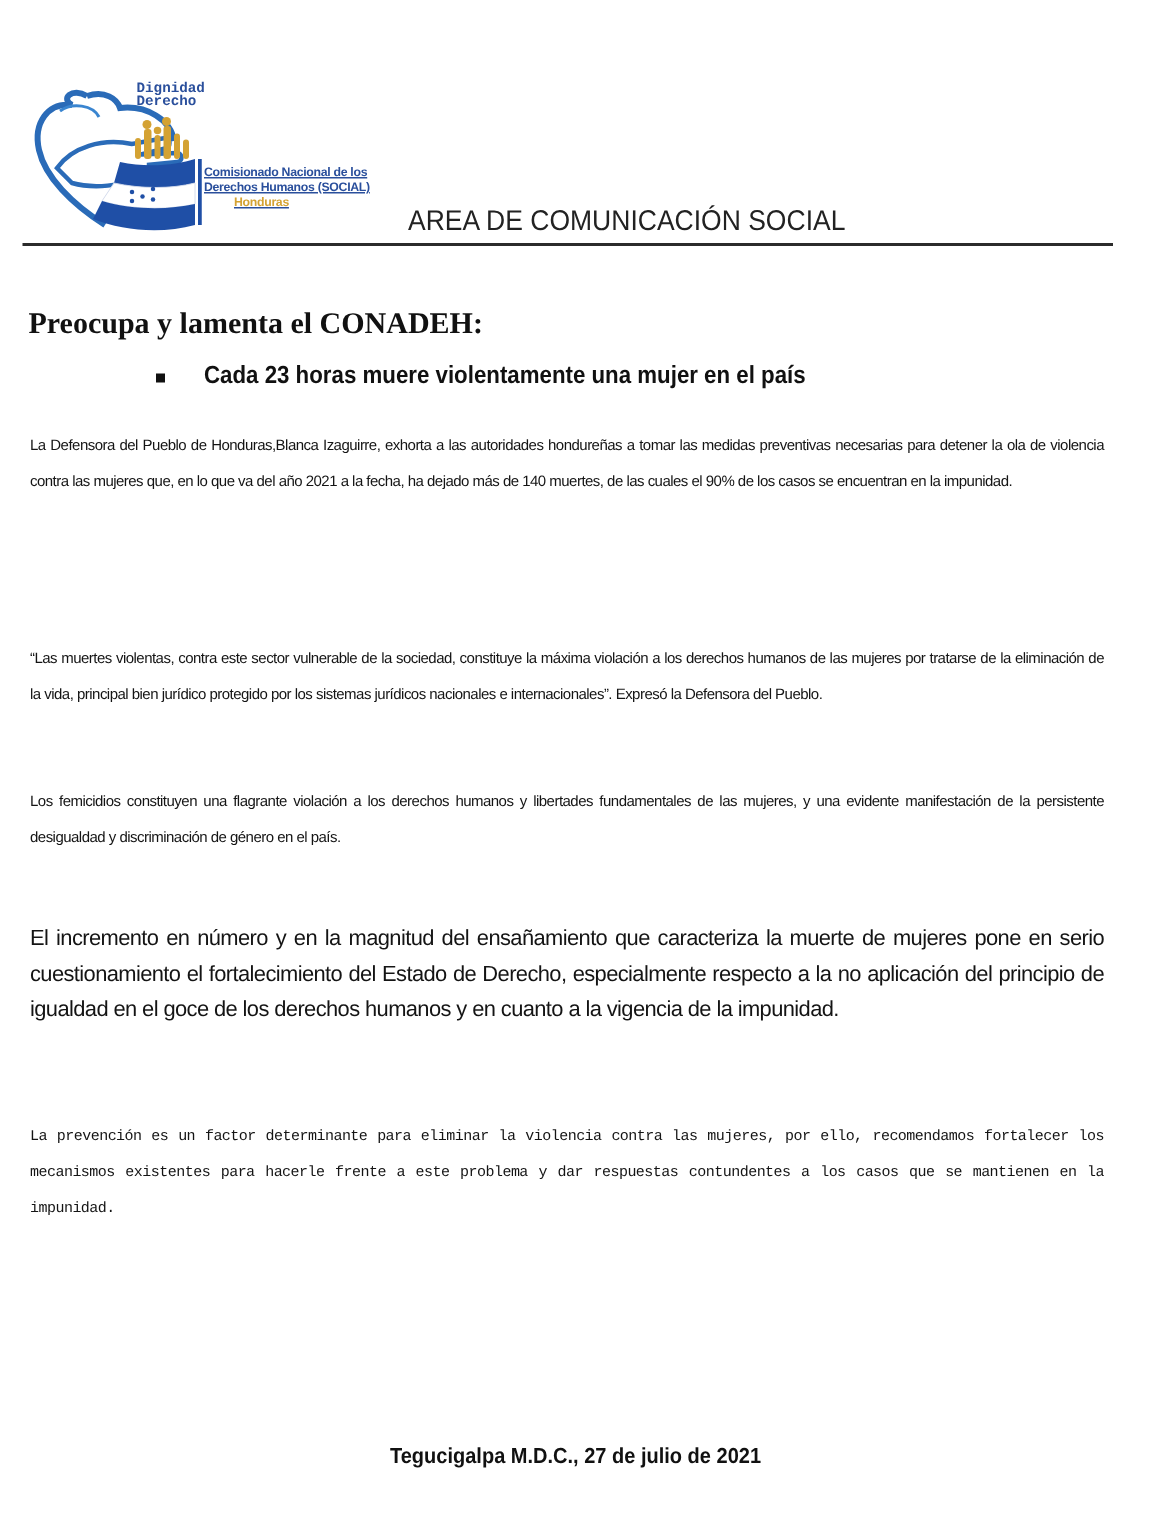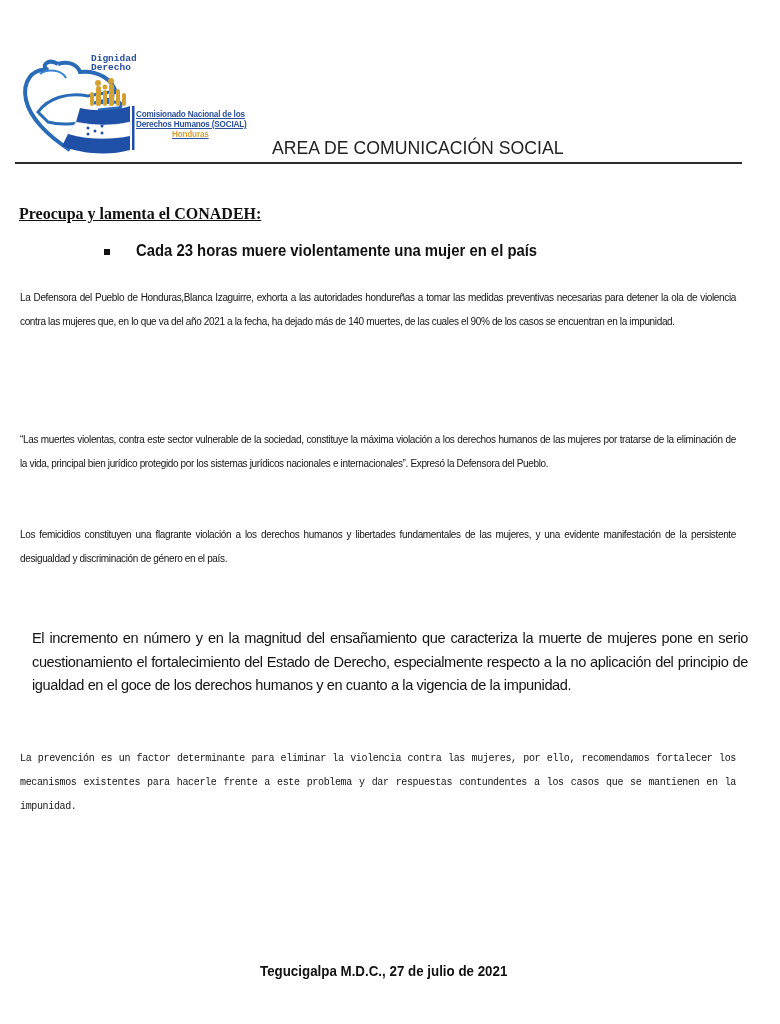--- a/index.html
+++ b/index.html
@@ -11,29 +11,29 @@
     .logo { position: absolute; left: 18px; top: 52px; width: 240px; height: 108px; }
     .logo svg { position: absolute; left: 0; top: 0; }
     .logo-dignidad {
       position: absolute; left: 73px; top: 2px; font-family: Liberation Mono, monospace;
       font-size: 9.5px; font-weight: bold; color: #2a4f9c; line-height: 9px;
     }
     .logo-org {
       position: absolute; left: 118px; top: 58px; font-family: "Liberation Sans", sans-serif;
       font-size: 8.2px; color: #2a4f9c; line-height: 10px; font-weight: bold; letter-spacing: -0.2px; text-decoration: underline;
     }
-    .logo-org .country { display: block; color: #d4a233; padding-left: 36px; }
+    .logo-org .country { display: block; color: #d4a233; padding-left: 20px; }
     .section-title {
       position: absolute; left: 272px; top: 137px; font-family: "Liberation Sans", sans-serif;
       font-size: 19px; color: #222; letter-spacing: 0px; transform: scaleX(0.93); transform-origin: left;
     }
     .rule { position: absolute; left: 15px; top: 162px; width: 727px; height: 2px; background: #2b2b2b; }
     .headline {
       position: absolute; left: 19px; top: 205px; font-family: "Liberation Serif", serif;
-      font-size: 16px; font-weight: bold; text-decoration: underline; color: #111;
+      font-size: 20px; font-weight: bold; color: #111;
     }
     .bullet-row { position: absolute; left: 104px; top: 241px; font-family: "Liberation Sans", sans-serif; }
     .bullet { position: absolute; left: 0; top: 8px; width: 6px; height: 6px; background: #111; }
     .bullet-text {
       position: absolute; left: 32px; top: 0; white-space: nowrap; font-size: 16.5px; font-weight: bold;
       transform: scaleX(0.9); transform-origin: left;
     }
     .para {
       position: absolute; left: 20px; width: 716px; font-family: "Liberation Sans", sans-serif;
       font-size: 10px; line-height: 24px; text-align: justify; color: #141414; letter-spacing: -0.35px;
@@ -103,16 +103,16 @@
 <div class="headline">Preocupa y lamenta el CONADEH:</div>
 
 <div class="bullet-row">
   <span class="bullet"></span>
   <span class="bullet-text">Cada 23 horas muere violentamente una mujer en el país</span>
 </div>
 
 <p class="para p1" style="margin:0">La Defensora del Pueblo de Honduras,Blanca Izaguirre, exhorta a las autoridades hondureñas a tomar las medidas preventivas necesarias para detener la ola de violencia contra las mujeres que, en lo que va del año 2021 a la fecha, ha dejado más de 140 muertes, de las cuales el 90% de los casos se encuentran en la impunidad.</p>
 <p class="para p2" style="margin:0">“Las muertes violentas, contra este sector vulnerable de la sociedad, constituye la máxima violación a los derechos humanos de las mujeres por tratarse de la eliminación de la vida, principal bien jurídico protegido por los sistemas jurídicos nacionales e internacionales”. Expresó la Defensora del Pueblo.</p>
 <p class="para p3" style="margin:0">Los femicidios constituyen una flagrante violación a los derechos humanos y libertades fundamentales de las mujeres, y una evidente manifestación de la persistente desigualdad y discriminación de género en el país.</p>
-<p class="para p4" style="margin:12px">El incremento en número y en la magnitud del ensañamiento que caracteriza la muerte de mujeres pone en serio cuestionamiento el fortalecimiento del Estado de Derecho, especialmente respecto a la no aplicación del principio de igualdad en el goce de los derechos humanos y en cuanto a la vigencia de la impunidad.</p>
+<p class="para p4" style="margin:0">El incremento en número y en la magnitud del ensañamiento que caracteriza la muerte de mujeres pone en serio cuestionamiento el fortalecimiento del Estado de Derecho, especialmente respecto a la no aplicación del principio de igualdad en el goce de los derechos humanos y en cuanto a la vigencia de la impunidad.</p>
 <p class="para p5" style="margin:0">La prevención es un factor determinante para eliminar la violencia contra las mujeres, por ello, recomendamos fortalecer los mecanismos existentes para hacerle frente a este problema y dar respuestas contundentes a los casos que se mantienen en la impunidad.</p>
 
 <div class="signoff">Tegucigalpa M.D.C., 27 de julio de 2021</div>
 
 </body></html>

